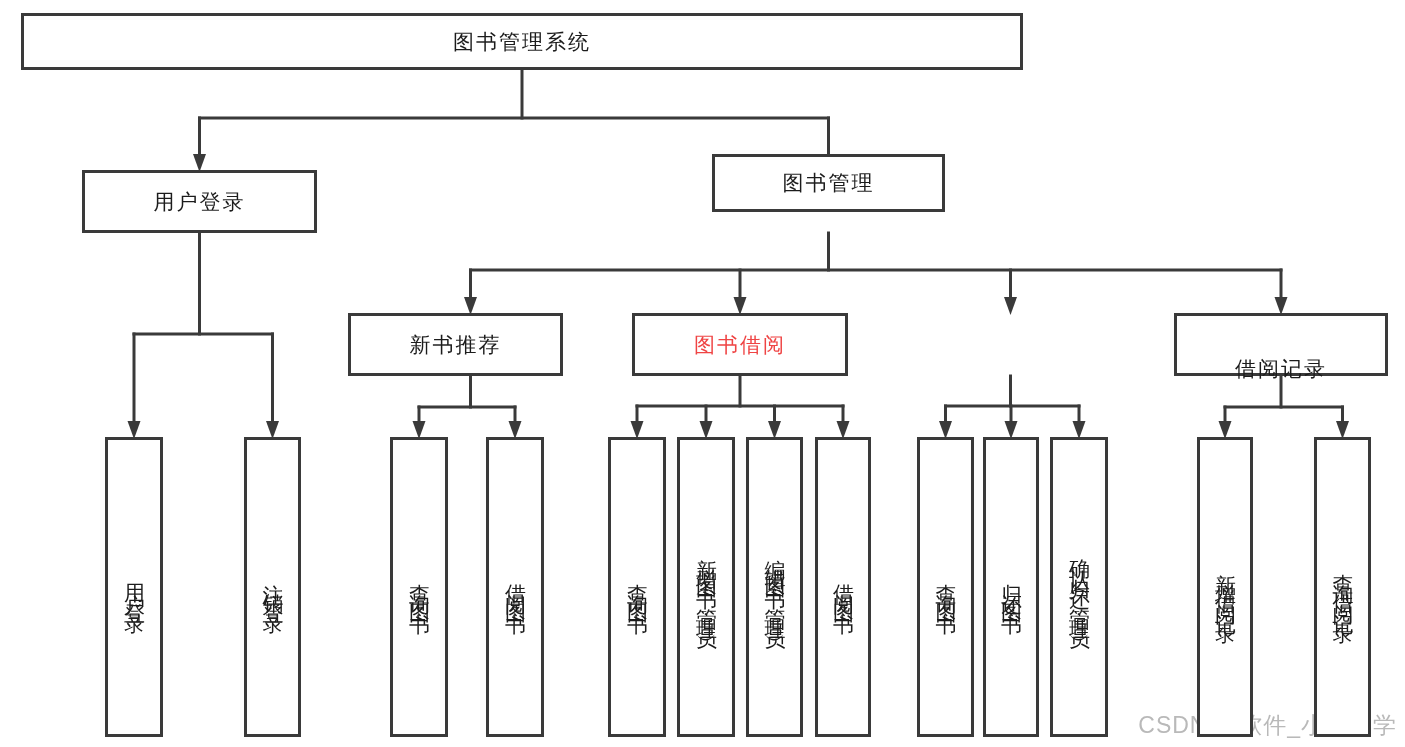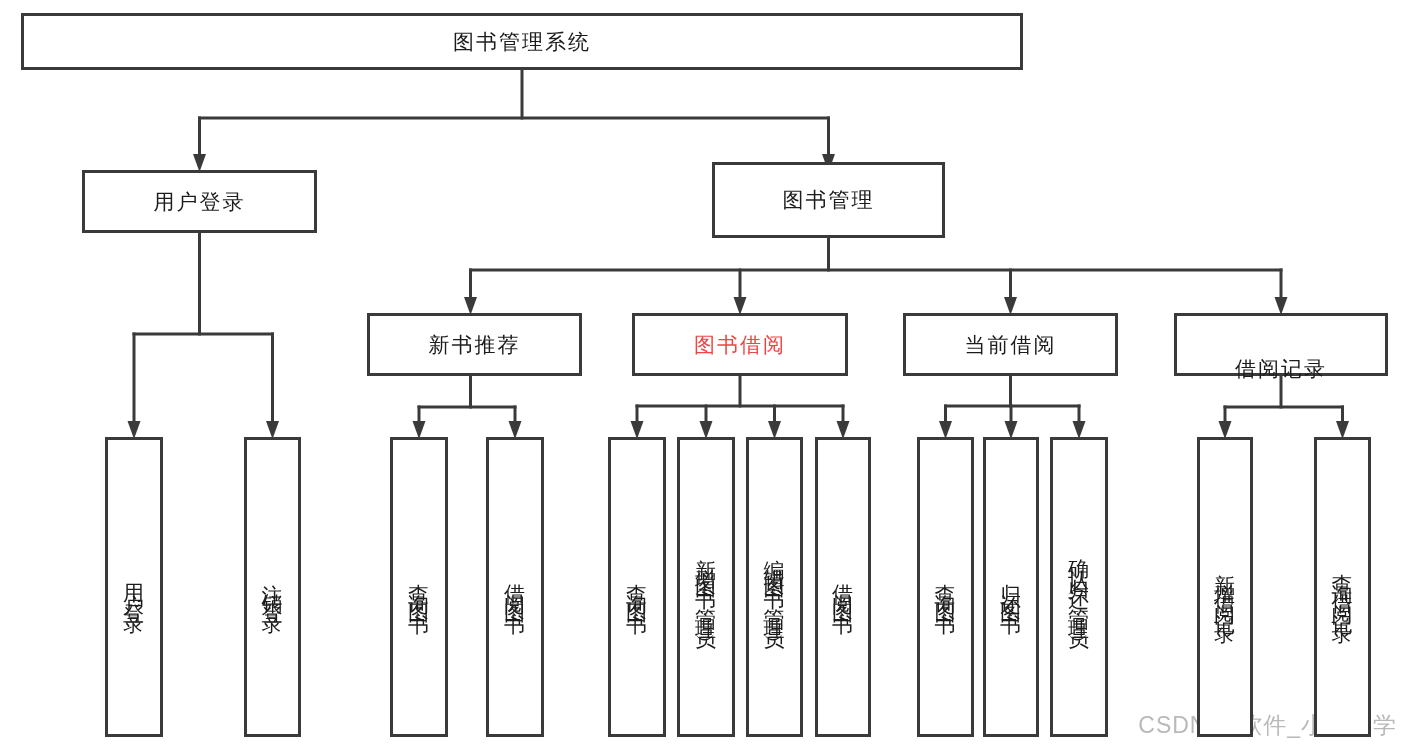--- a/index.html
+++ b/index.html
@@ -23,20 +23,21 @@
   }
   .node {
     position: absolute;
     box-sizing: border-box;
     border: 3px solid #3a3a3a;
     background: #ffffff;
     display: flex;
     align-items: center;
     justify-content: center;
     color: #1c1c1c;
+    font-family: Liberation Serif, serif;
   }
   .node.h .label {
     font-size: 21px;
     letter-spacing: 2px;
     white-space: nowrap;
   }
   .node.v .label {
     writing-mode: vertical-rl;
     font-size: 21px;
     letter-spacing: 10px;
@@ -113,31 +114,28 @@
       <polygon points="1336,421 1349,421 1342.5,439" fill="#3a3a3a"></polygon>
     </svg>
 
   <div id="watermark" style="color: rgb(185, 185, 185);">CSDN @软件_小贺同学</div>
 <div class="node h" style="left: 21px; top: 13px; width: 1002px; height: 57px; border-color: rgb(58, 58, 58);">
       <span class="label" style="color: rgb(28, 28, 28);">图书管理系统</span>
     </div>
     <div class="node h" style="left: 82px; top: 170px; width: 235px; height: 63px; border-color: rgb(58, 58, 58);">
       <span class="label" style="color: rgb(28, 28, 28);">用户登录</span>
     </div>
-    <div class="node h" style="left: 712px; top: 162px; width: 233px; height: 76px; border-color: rgb(58, 58, 58); justify-content: center;">
+    <div class="node h" style="left: 712px; top: 154px; width: 233px; height: 58px; border-color: rgb(58, 58, 58); justify-content: center;">
       <span class="label" style="color: rgb(28, 28, 28);">图书管理</span>
     </div>
-    <div class="node h" style="left: 367px; top: 313px; width: 215px; height: 63px; border-color: rgb(58, 58, 58);">
+    <div class="node h" style="left: 348px; top: 313px; width: 215px; height: 63px; border-color: rgb(58, 58, 58);">
       <span class="label" style="color: rgb(28, 28, 28);">新书推荐</span>
     </div>
     <div class="node h" style="left: 632px; top: 313px; width: 216px; height: 63px; border-color: rgb(58, 58, 58);">
       <span class="label" style="color: #ef4444;">图书借阅</span>
-    </div>
-    <div class="node h" style="left: 903px; top: 313px; width: 215px; height: 63px; border-color: rgb(58, 58, 58);">
-      <span class="label" style="color: rgb(28, 28, 28);">当前借阅</span>
     </div>
     <div class="node h" style="left: 1174px; top: 313px; width: 214px; height: 63px; border-color: rgb(58, 58, 58);">
       <span class="label" style="color: rgb(28, 28, 28); margin-top: 48px;">借阅记录</span>
     </div>
     <div class="node v" style="left: 105px; top: 437px; width: 58px; height: 300px; border-color: rgb(58, 58, 58);">
       <span class="label" style="color: rgb(28, 28, 28);">用户登录</span>
     </div>
     <div class="node v" style="left: 244px; top: 437px; width: 57px; height: 300px; border-color: rgb(58, 58, 58);">
       <span class="label" style="color: rgb(28, 28, 28);">注销登录</span>
     </div>

